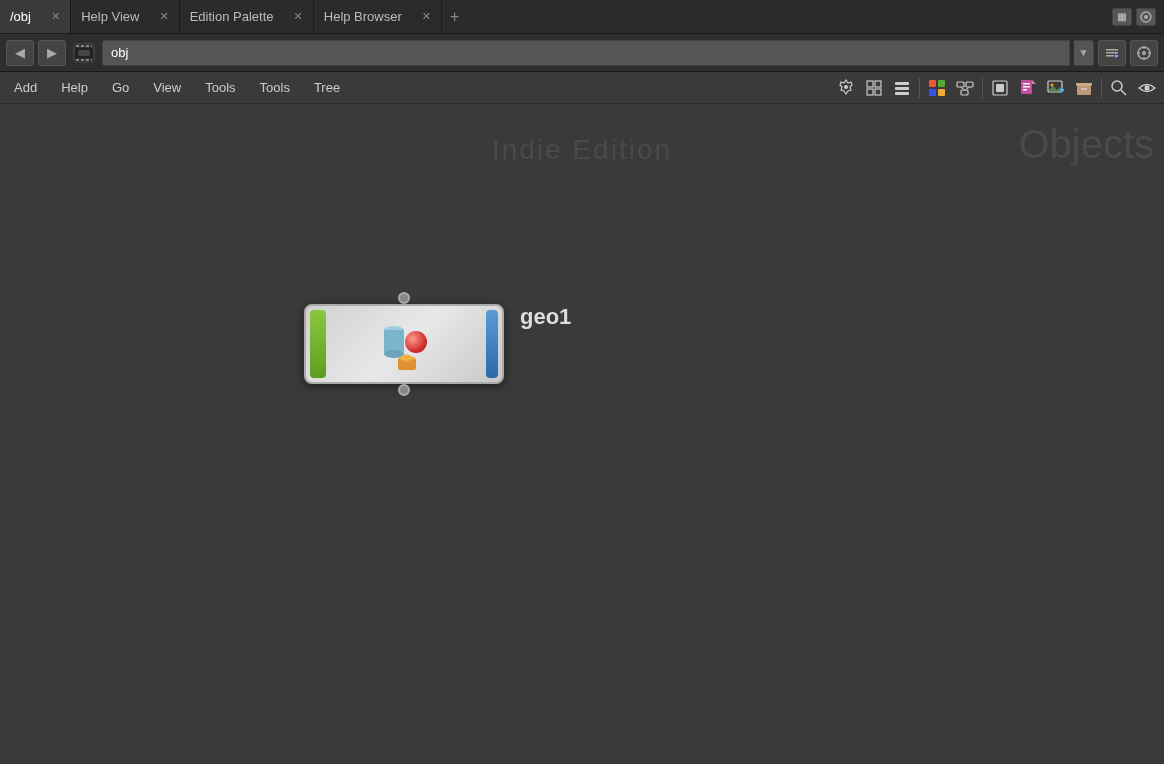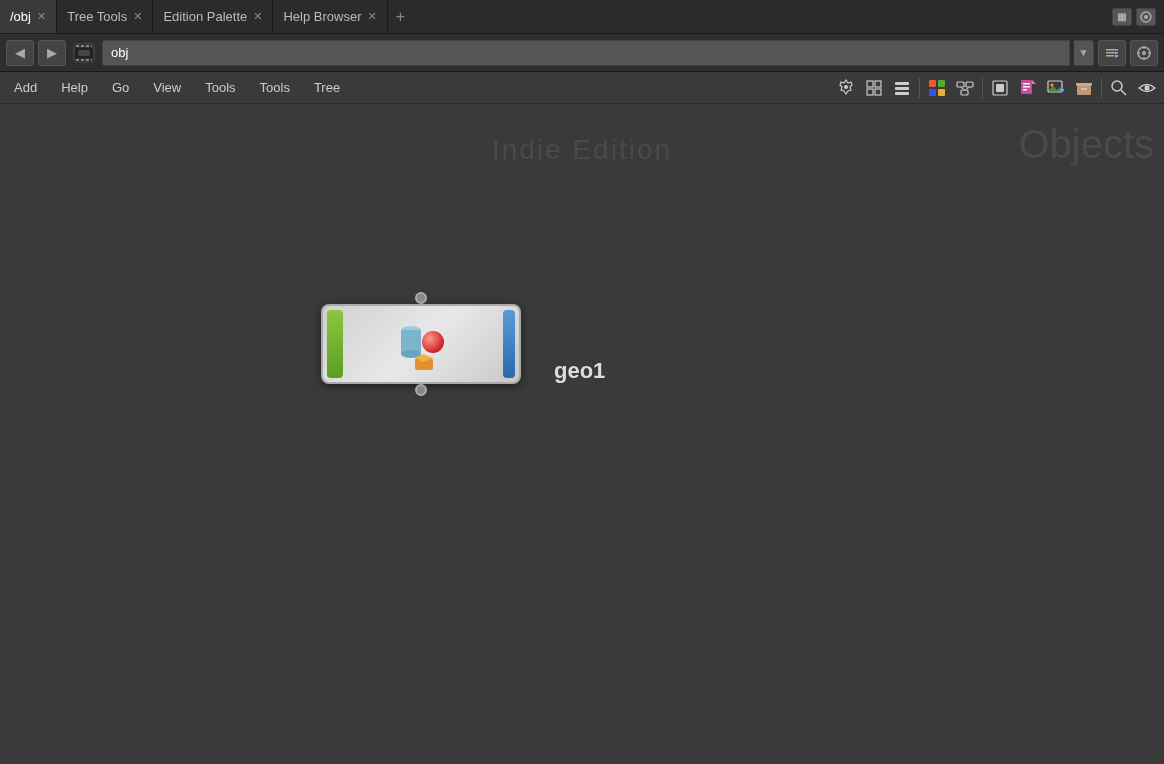--- a/index.html
+++ b/index.html
@@ -21,21 +21,21 @@
       border-bottom: 1px solid #1a1a1a;
     }
     .tab {
       display: flex;
       align-items: center;
       padding: 0 10px;
       height: 100%;
       font-size: 13px;
       cursor: pointer;
       border-right: 1px solid #1a1a1a;
-      gap: 6px;
+      gap: 20px;
       color: #bbb;
       background: #2b2b2b;
     }
     .tab.active {
       background: #3a3a3a;
       color: #fff;
     }
     .tab-close {
       font-size: 11px;
       color: #888;
@@ -215,24 +215,24 @@
       font-size: 40px;
       color: #4a4a4a;
       font-weight: 300;
       user-select: none;
     }
 
     
     .node-container {
       position: absolute;
       top: 200px;
-      left: 321px;
-      display: flex;
-      align-items: flex-end;
-      gap: 33px;
+      left: 304px;
+      display: flex;
+      align-items: flex-start;
+      gap: 16px;
     }
     .node-card {
       position: relative;
       width: 200px;
       height: 80px;
     }
     .node-handle-top {
       position: absolute;
       top: -12px;
       left: 50%;
@@ -298,21 +298,21 @@
   </style>
 </head>
 <body>
 
 <div class="tab-bar">
   <div class="tab active">
     <span>/obj</span>
     <span class="tab-close">✕</span>
   </div>
   <div class="tab">
-    <span>Tree Tools</span>
+    <span>Help View</span>
     <span class="tab-close">✕</span>
   </div>
   <div class="tab">
     <span>Edition Palette</span>
     <span class="tab-close">✕</span>
   </div>
   <div class="tab">
     <span>Help Browser</span>
     <span class="tab-close">✕</span>
   </div>

